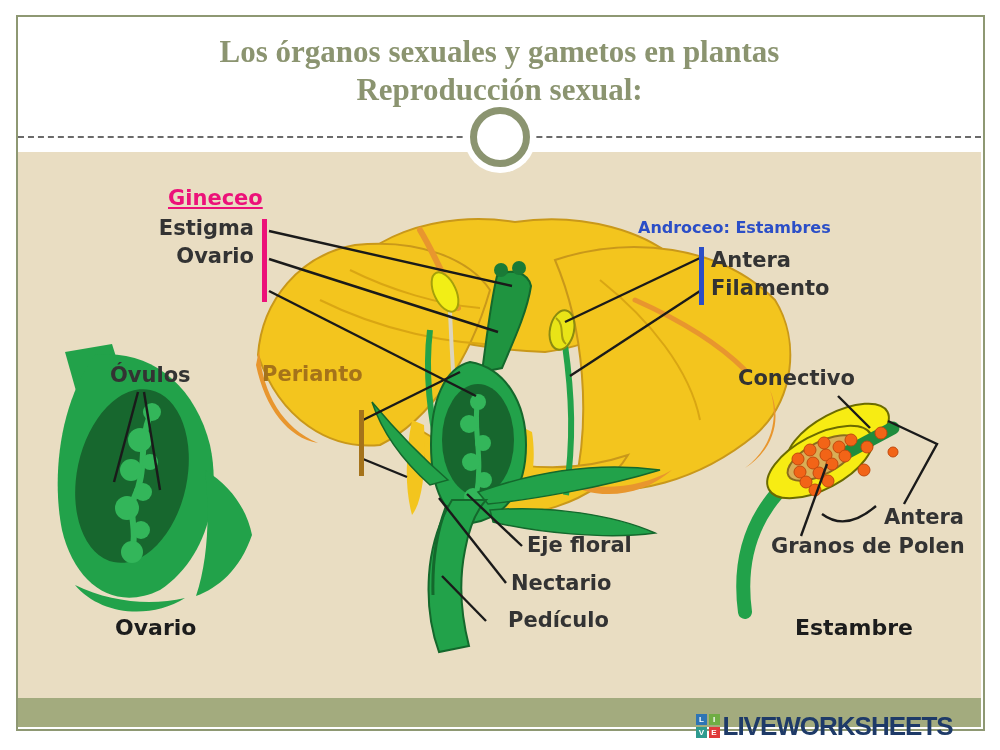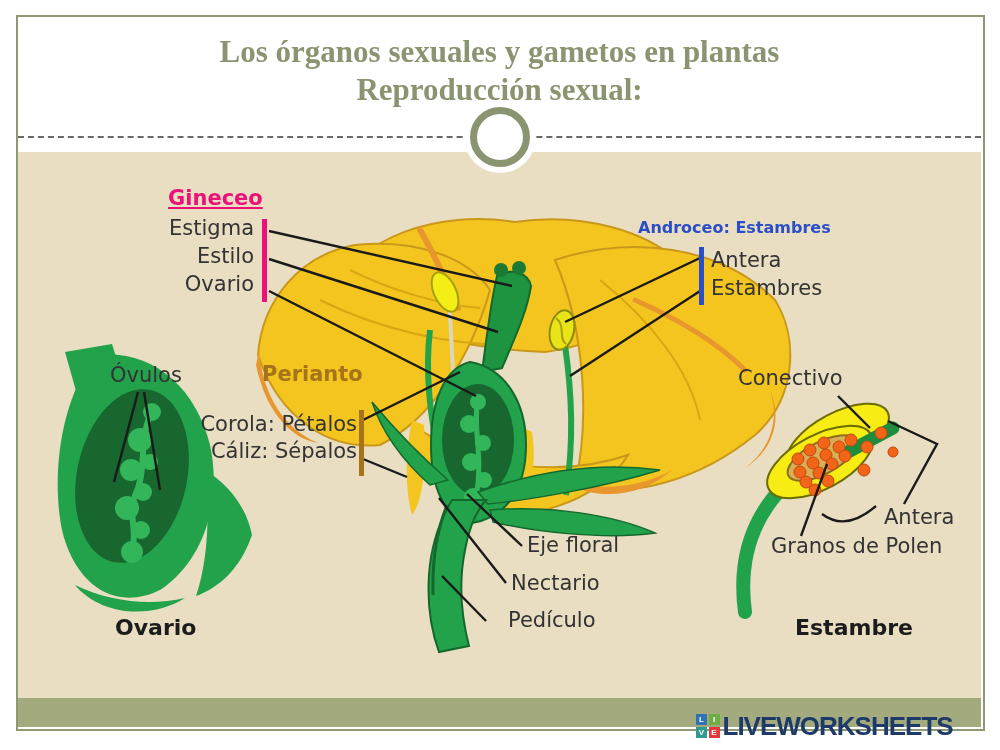--- a/index.html
+++ b/index.html
@@ -10,21 +10,21 @@
   .main-area{position:absolute;left:18px;top:152px;width:963px;height:546px;background:#e9ddc2;}
   .footer-band{position:absolute;left:18px;top:698px;width:963px;height:29px;background:#a3ab7e;}
   .dashed-sep{position:absolute;left:18px;top:136px;width:963px;height:0;
         border-top:2px dashed #6a6a6a;}
   .ring{position:absolute;left:470px;top:107px;width:46px;height:46px;border-radius:50%;
         border:7px solid #8b9470;background:#fff;box-shadow:0 0 0 6px #fff;z-index:5;}
   .title-wrap{position:absolute;left:18px;top:33px;width:963px;text-align:center;
         font-family:"Liberation Serif","DejaVu Serif",serif;font-weight:bold;
         color:#8b9470;font-size:31px;line-height:38px;}
   .svg-layer{position:absolute;left:18px;top:152px;width:963px;height:546px;}
-  .lbl{position:absolute;font-size:21px;color:#333;white-space:nowrap;z-index:6;}
+  .lbl{position:absolute;font-size:21px;color:#333;white-space:nowrap;z-index:6;font-weight:bold;}
   .bold{font-weight:bold;}
   .bar{position:absolute;width:5px;z-index:6;}
   .caption{position:absolute;font-size:22px;font-weight:bold;color:#1c1c1c;white-space:nowrap;z-index:6;}
   .gineceo-items{left:60px;top:214px;width:194px;text-align:right;line-height:28px;}
   .androceo-items{left:711px;top:246px;line-height:28px;}
   .perianto-items{left:160px;top:411px;width:197px;text-align:right;line-height:27px;}
   .logo{position:absolute;left:696px;top:711px;display:flex;align-items:center;z-index:8;}
   .logo-grid{display:grid;grid-template-columns:11px 11px;grid-template-rows:11px 11px;gap:1.5px;margin-right:3px;}
   .logo-sq{width:11px;height:11px;color:#fff;font-size:8px;font-weight:bold;line-height:11px;
         text-align:center;font-family:"Liberation Sans",sans-serif;}
@@ -165,39 +165,34 @@
       <path d="M 838,396 L 870,428"></path>
       <path d="M 801,536 L 827,464"></path>
       <path d="M 888,421 L 937,444 L 904,504"></path>
       <path d="M 822,514 Q 846,532 876,506"></path>
     </g>
   </svg>
 
   <div class="lbl bold" style="left:168px;top:186px;color:#ec1179;text-decoration:underline;">Gineceo</div>
   <div class="lbl gineceo-items">
     <div>Estigma</div>
-    <div>Estilo</div>
     <div>Ovario</div>
   </div>
   <div class="bar" style="left:262px;top:219px;height:83px;background:#ec1179;"></div>
 
   <div class="lbl bold" style="left:638px;top:218px;color:#2b4ec7;font-size:16px;">Androceo: Estambres</div>
   <div class="bar" style="left:699px;top:247px;height:58px;background:#2b4ec7;"></div>
   <div class="lbl androceo-items">
     <div>Antera</div>
-    <div>Estambres</div>
+    <div>Filamento</div>
   </div>
 
   <div class="lbl" style="left:110px;top:363px;">Óvulos</div>
 
   <div class="lbl bold" style="left:262px;top:362px;color:#a5731a;">Perianto</div>
-  <div class="lbl perianto-items">
-    <div>Corola: Pétalos</div>
-    <div>Cáliz: Sépalos</div>
-  </div>
   <div class="bar" style="left:359px;top:410px;height:66px;background:#a5731a;"></div>
 
   <div class="lbl" style="left:527px;top:533px;">Eje floral</div>
   <div class="lbl" style="left:511px;top:571px;">Nectario</div>
   <div class="lbl" style="left:492px;top:608px;margin-left:16px;">Pedículo</div>
 
   <div class="caption" style="left:115px;top:615px;">Ovario</div>
   <div class="caption" style="left:795px;top:615px;">Estambre</div>
 
   <div class="lbl" style="left:738px;top:366px;">Conectivo</div>

